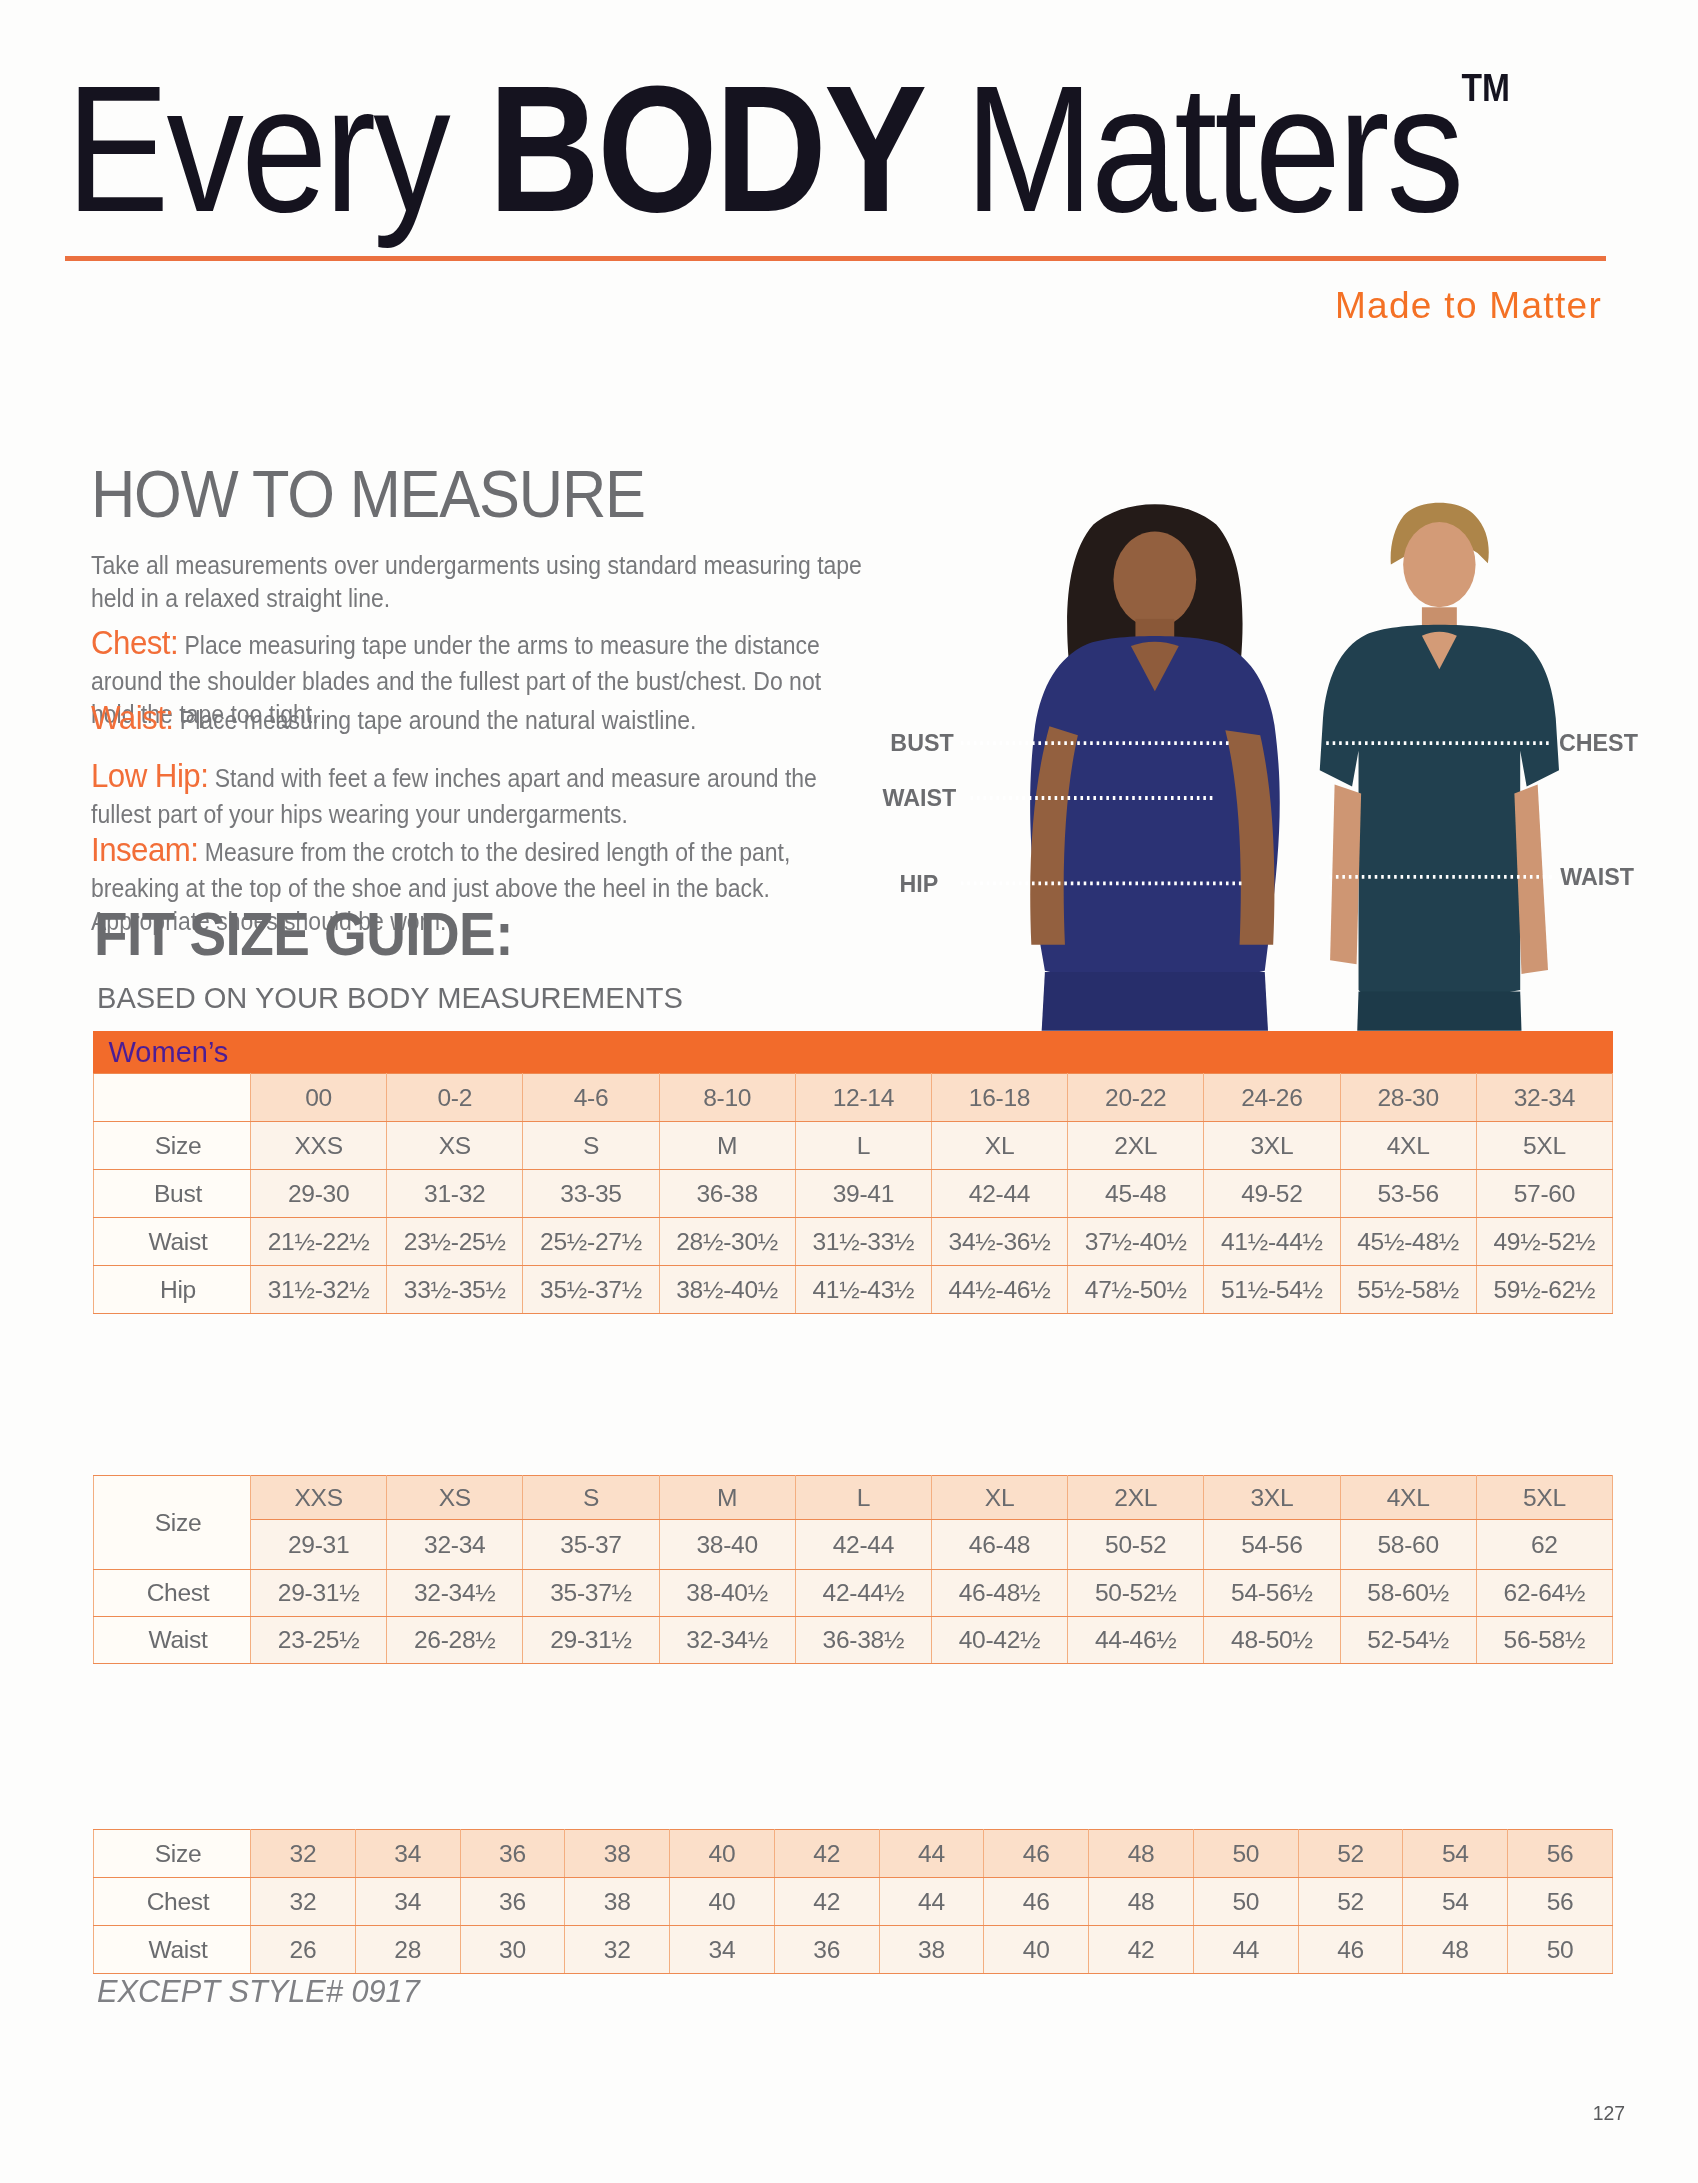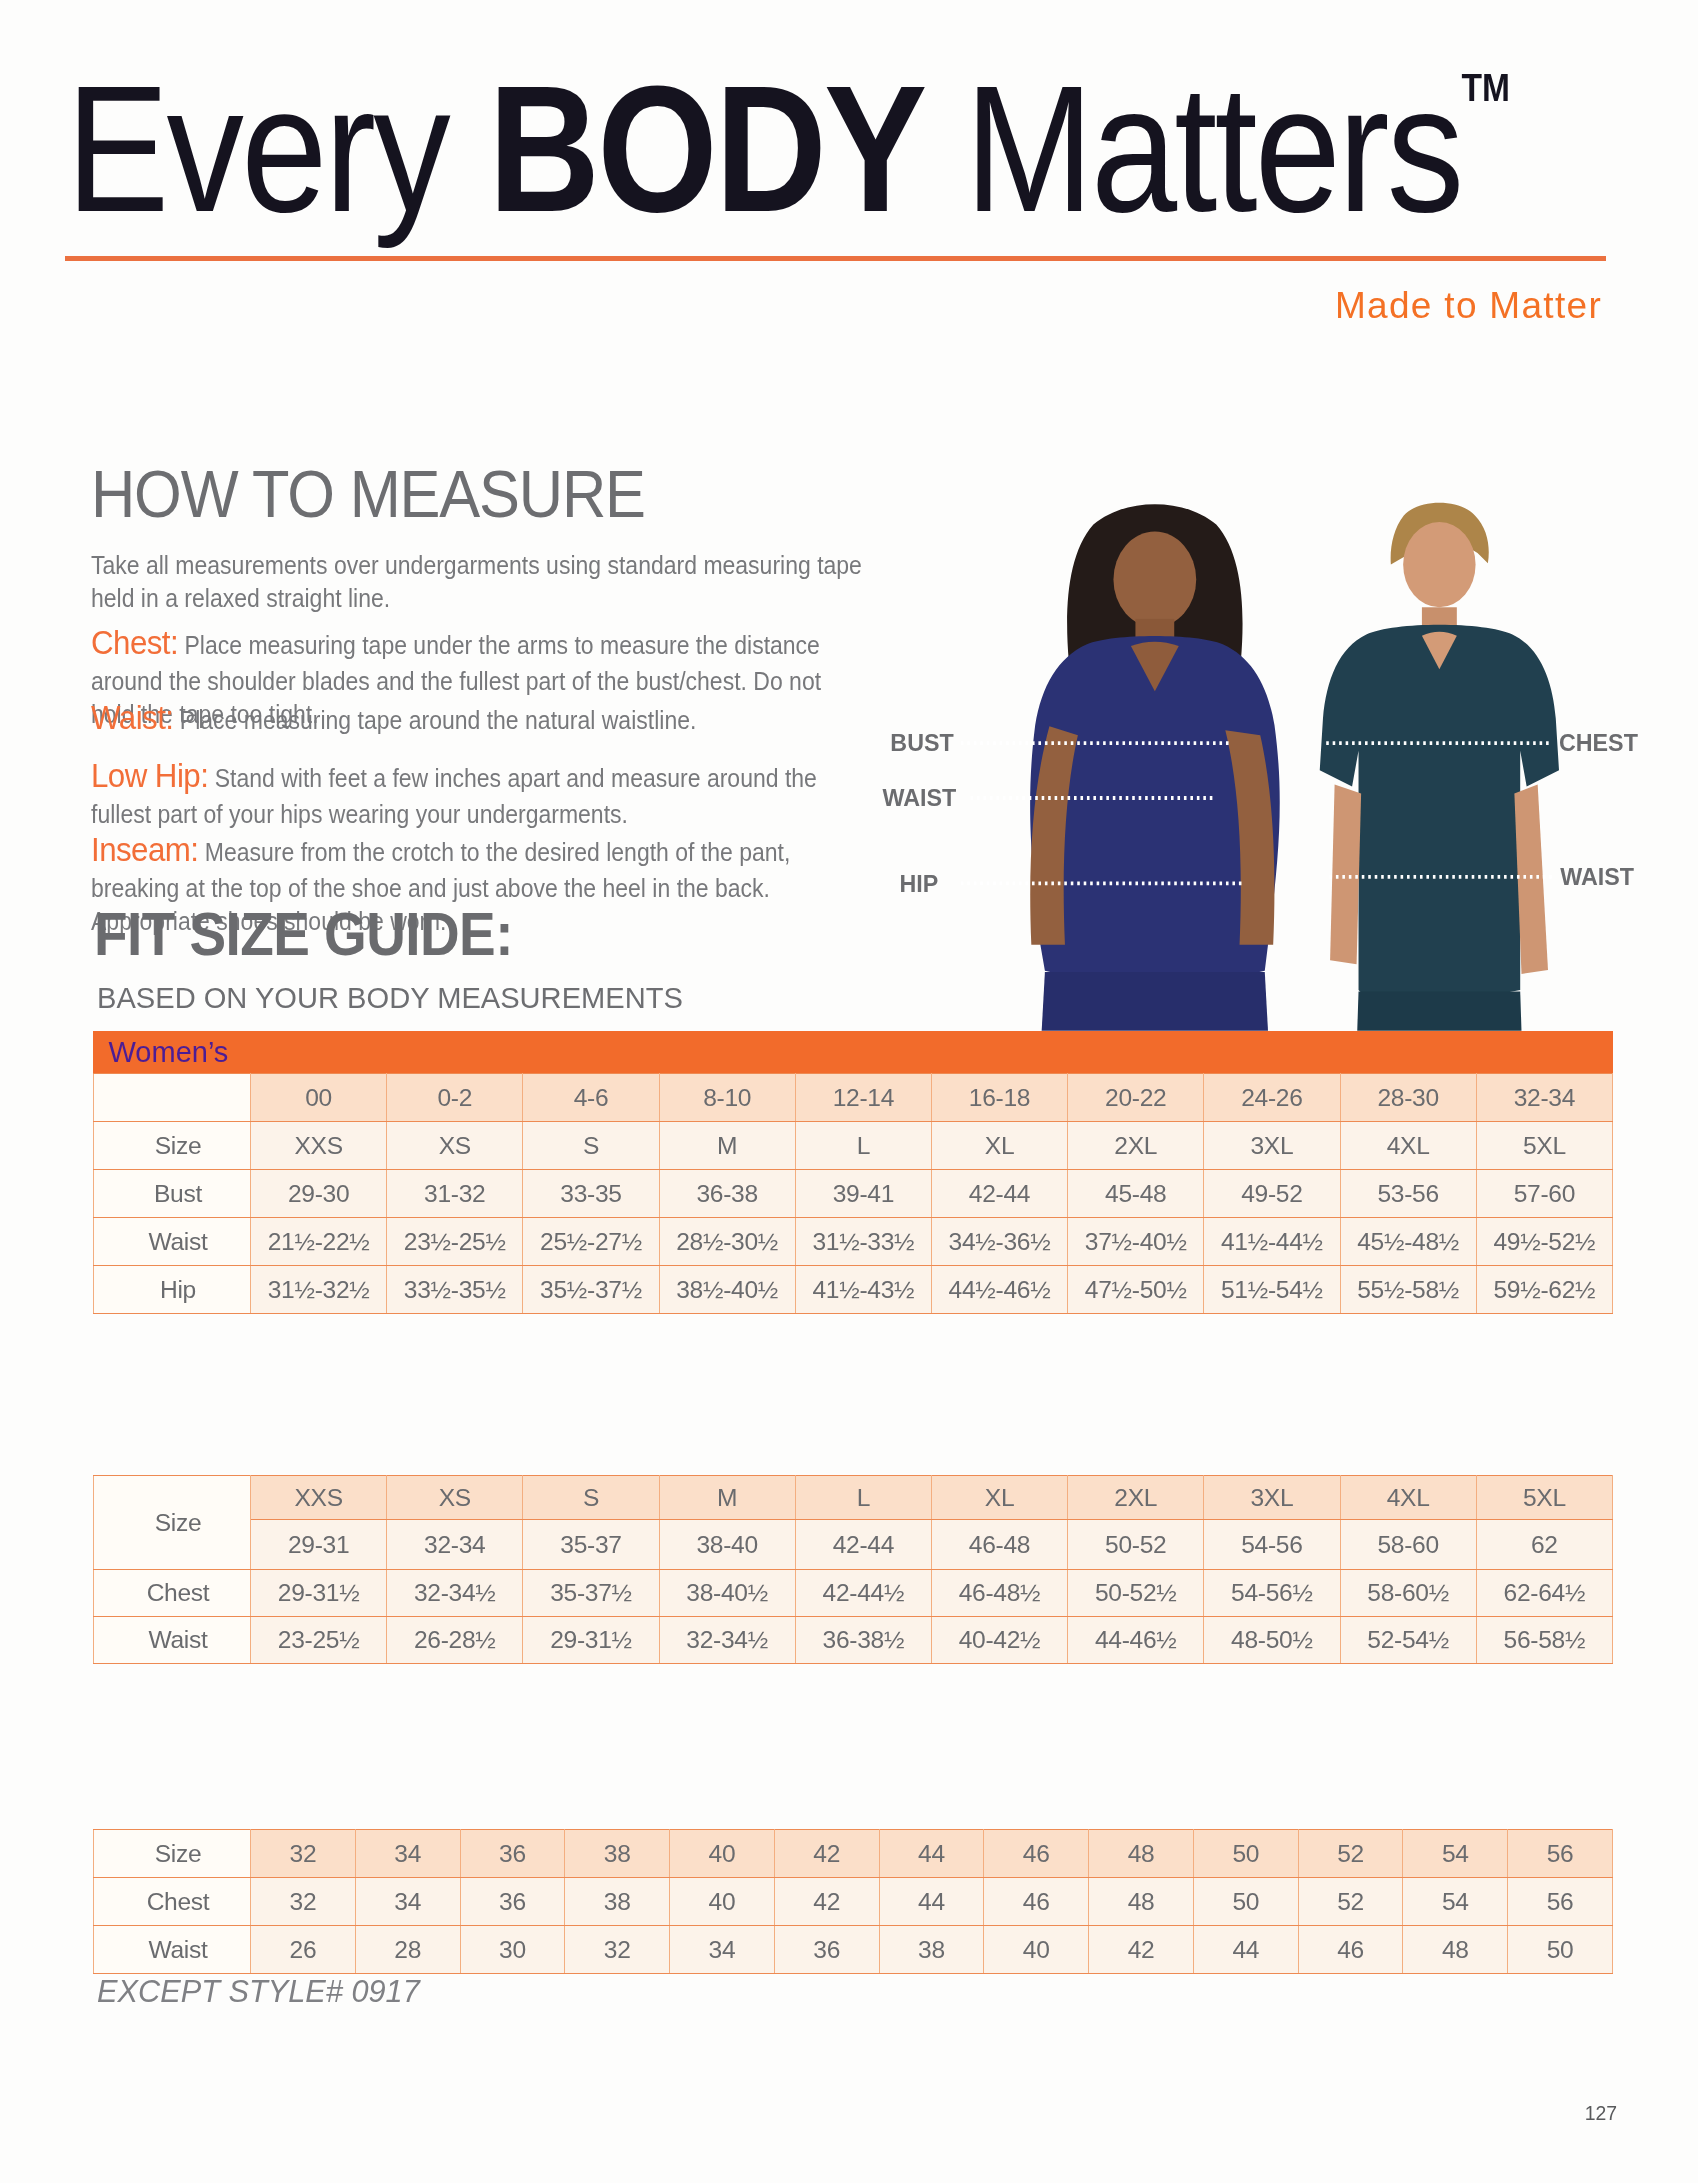--- a/index.html
+++ b/index.html
@@ -62,21 +62,21 @@
   td.cream{background:#FCF3EA;}
   tr.r69 td{height:45px;}
   tr.r64 td{height:41px;}
   tr.r72 td{height:47px;}
   tr.r68 td{height:44px;}
   tr.r70 td{height:45px;}
 
   
   #footnote{position:absolute;left:97px;top:1973px;font-size:32px;font-style:italic;
        color:#7F8084;letter-spacing:0;transform:scaleX(.96);transform-origin:left top;}
-  #pagenum{position:absolute;right:81px;top:2102px;font-size:19.4px;color:#595A5C;}
+  #pagenum{position:absolute;right:73px;top:2102px;font-size:19.4px;color:#595A5C;}
 </style>
 </head>
 <body>
 
 <div id="page">
 
   <h1 id="title"><span>Every </span><b>BODY</b><span> Matters</span><span class="tm">TM</span></h1>
   <div id="title-rule"></div>
 
   <div id="brand">

